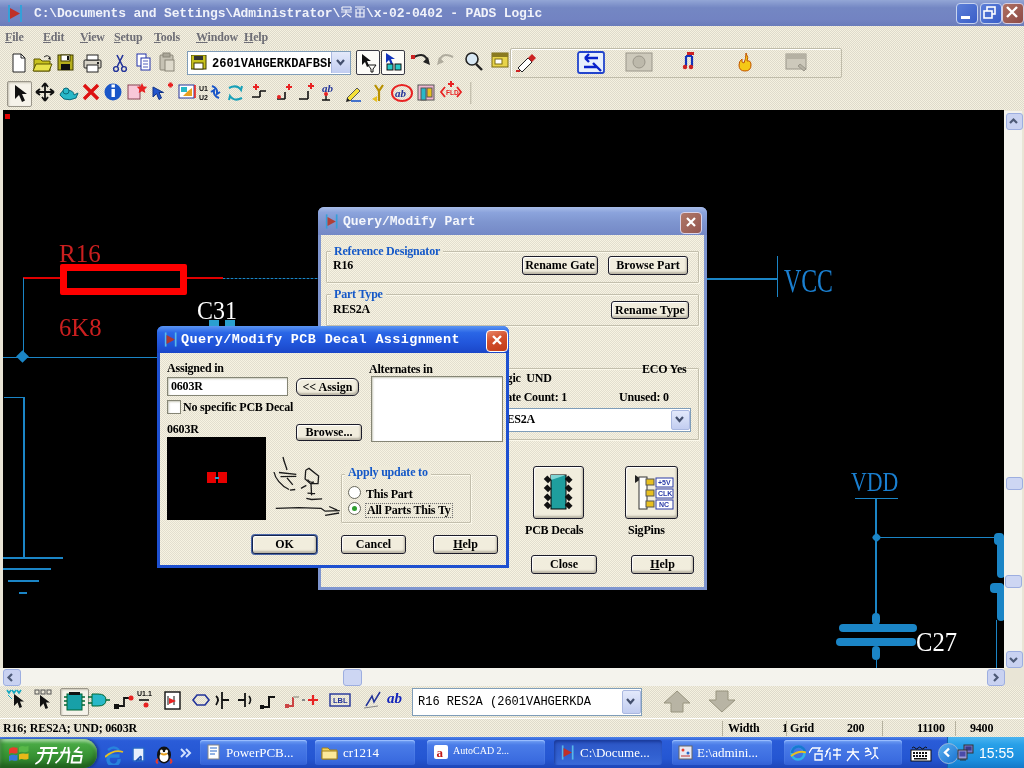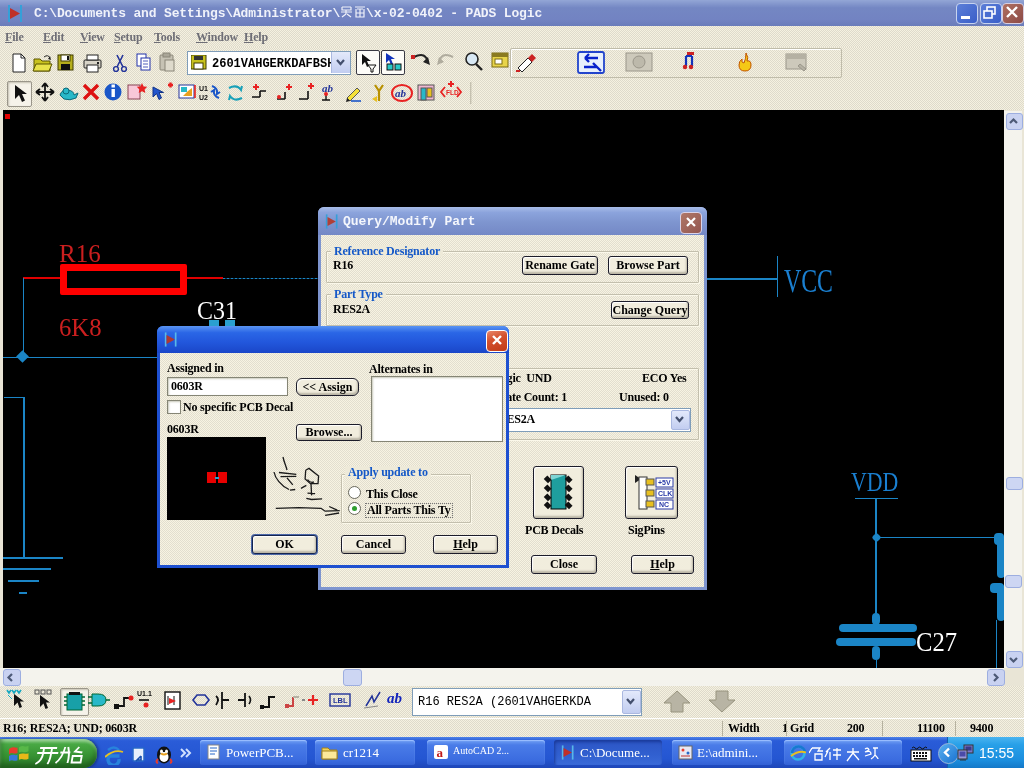--- a/index.html
+++ b/index.html
@@ -548,25 +548,25 @@
 
   <div class="gb" style="left:8px;top:44px;width:371px;height:30px;"></div>
   <div class="gblab" style="left:13px;top:38px;">Reference Designator</div>
   <div class="lab" style="left:15px;top:52px;">R16</div>
   <div class="btn" style="left:204px;top:49px;width:74px;height:17px;line-height:17px;">Rename Gate</div>
   <div class="btn" style="left:290px;top:49px;width:78px;height:17px;line-height:17px;">Browse Part</div>
 
   <div class="gb" style="left:8px;top:87px;width:371px;height:30px;"></div>
   <div class="gblab" style="left:13px;top:81px;">Part Type</div>
   <div class="lab" style="left:15px;top:96px;">RES2A</div>
-  <div class="btn" style="left:293px;top:94px;width:76px;height:16px;line-height:16px;">Change Query</div>
+  <div class="btn" style="left:293px;top:94px;width:76px;height:16px;line-height:16px;">Rename Type</div>
 
   <div class="gb" style="left:8px;top:161px;width:371px;height:70px;"></div>
   <div class="lab" style="left:175px;top:165px;">Logic  UND</div>
-  <div class="lab" style="left:324px;top:165px;">ECO Yes</div>
+  <div class="lab" style="left:324px;top:156px;">ECO Yes</div>
   <div class="lab" style="left:179px;top:184px;">Gate Count: 1</div>
   <div class="lab" style="left:301px;top:184px;">Unused: 0</div>
   <div class="white-in" style="left:160px;top:201px;width:211px;height:22px;border:1px solid #7f9db9;box-shadow:none;">
     <div class="abs lab" style="left:19px;top:4px;">RES2A</div>
     <div class="abs" style="left:192px;top:1px;width:17px;height:18px;border-radius:2px;background:linear-gradient(180deg,#e3e9fb,#c2cdf0);border:1px solid #aab8e0;"><svg width="15" height="16">
           <path d="M4 6 L7.5 10 L11 6" stroke="#44506e" stroke-width="2.2" fill="none"></path>
         </svg></div>
   </div>
 
   <div class="btn" style="left:215px;top:259px;width:49px;height:51px;">
@@ -615,20 +615,21 @@
 <div class="abs" id="dlg2" style="left:157px;top:326px;width:352px;height:242px;">
   <div class="abs" style="left:0;top:0;width:100%;height:100%;border-radius:6px 6px 0 0;background:#1e50d0;"></div>
   <div class="abs dither2" style="left:3px;top:27px;width:346px;height:212px;"></div>
   <div class="abs" style="left:0;top:0;width:352px;height:27px;border-radius:6px 6px 0 0;
     background:linear-gradient(180deg,#5a94f2 0%,#2a66e6 25%,#2257dc 60%,#1a46c8 100%);"></div>
   <svg class="abs" style="left:7px;top:6px" width="15" height="15" viewBox="0 0 18 17">
     <rect x="1" y="0" width="2" height="17" fill="#58b8e8"></rect>
     <rect x="13" y="0" width="2" height="17" fill="#58b8e8"></rect>
     <path d="M3 3 L13 8.5 L3 14 Z" fill="#b03830"></path>
   </svg>
+  <div class="abs mono" style="left:24px;top:6px;font-size:13.5px;font-weight:bold;color:#fff;letter-spacing:0.35px;">Query/Modify PCB Decal Assignment</div>
   <div class="xbtn" style="left:329px;top:4px;background:linear-gradient(160deg,#e8876a 0%,#d4512e 40%,#c03a18 100%);border-color:#fff;">
    <svg width="18" height="18">
         <path d="M5 5 L13 13 M13 5 L5 13" stroke="#fff" stroke-width="2.4"></path>
       </svg></div>
 
   <div class="lab" style="left:10px;top:36px;">Assigned in</div>
   <div class="white-in" style="left:10px;top:51px;width:119px;height:17px;"></div>
   <div class="lab" style="left:14px;top:54px;">0603R</div>
   <div class="btn" style="left:139px;top:52px;width:61px;height:16px;line-height:16px;border-radius:6px;">&lt;&lt; Assign</div>
   <div class="white-in" style="left:10px;top:74px;width:12px;height:12px;"></div>
@@ -652,21 +653,21 @@
     <path d="M45.5 28.6 q3 4 6.4 2.3"></path>
     <path d="M49 32.7 L49.6 44.4 M45.5 42.1 L53.1 42.7"></path>
     <path d="M39 37.4 L44.3 34.4"></path>
     <path d="M44.3 47.3 L49.6 48.5 L60.1 47.9"></path>
     <path d="M13.8 57.3 L36.7 56.7 L59 57.3 L63.1 60.2 L77.7 59.6"></path>
     <path d="M67.2 55.5 L75.2 59.2 M63.1 64.3 L77.1 62"></path>
   </svg>
   <div class="gblab" style="left:188px;top:140px;color:#1458c8;">Apply update to</div>
   <div class="gb" style="left:184px;top:148px;width:128px;height:47px;"></div>
   <div class="abs" style="left:191px;top:160px;width:11px;height:11px;border-radius:50%;background:#fff;border:1px solid #68685c;"></div>
-  <div class="lab" style="left:209px;top:162px;">This Close</div>
+  <div class="lab" style="left:209px;top:162px;">This Part</div>
   <div class="abs" style="left:191px;top:176px;width:11px;height:11px;border-radius:50%;background:#fff;border:1px solid #68685c;">
     <div class="abs" style="left:3px;top:3px;width:5px;height:5px;border-radius:50%;background:#2f9e2f;"></div>
   </div>
   <div class="lab" style="left:209px;top:178px;border:1px dotted #777;margin:-1px;padding:0 1px;">All Parts This Ty</div>
   <div class="btn" style="left:95px;top:209px;width:63px;height:17px;line-height:17px;border:1px solid #15254f;box-shadow:0 0 0 1px #4a66a8, inset -1px -2px 2px #b9b5a5, inset 1px 1px 1px #fff;">OK</div>
   <div class="btn" style="left:184px;top:209px;width:63px;height:17px;line-height:17px;">Cancel</div>
   <div class="btn" style="left:276px;top:209px;width:63px;height:17px;line-height:17px;"><u>H</u>elp</div>
 </div>
 
 </body></html>

